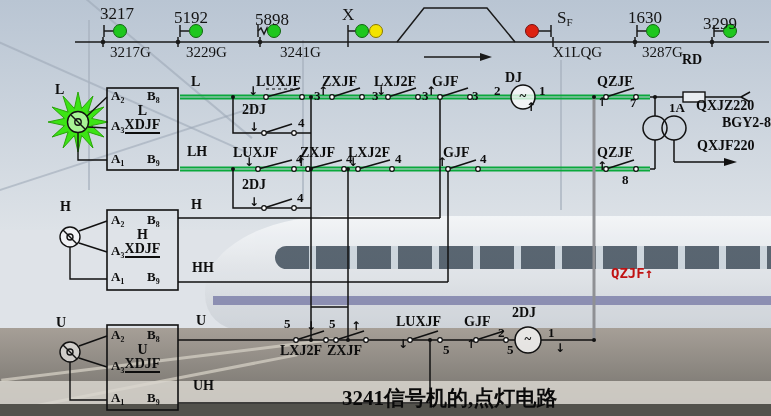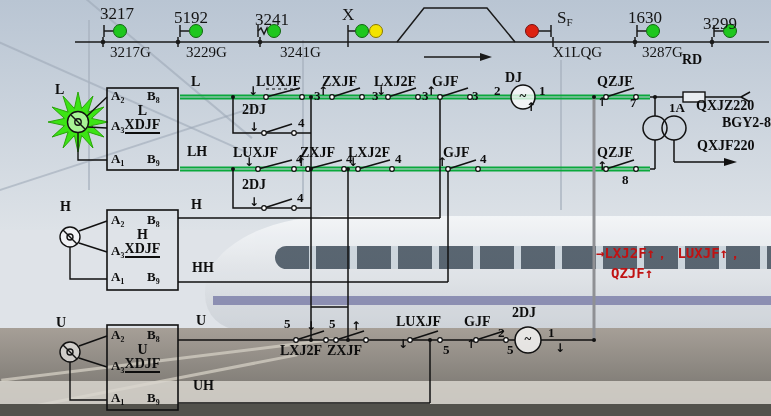--- a/index.html
+++ b/index.html
@@ -235,21 +235,21 @@
         <circle cx="594" cy="340" r="2"></circle>
         <circle cx="655" cy="97" r="2"></circle>
       <circle cx="311" cy="340" r="2"></circle>
         <circle cx="348" cy="340" r="2"></circle>
         <circle cx="430" cy="340" r="2"></circle>
     </g>
   </svg>
 
   <div class="t sig" style="left:100px;top:4px">3217</div>
   <div class="t sig" style="left:174px;top:8px">5192</div>
-  <div class="t sig" style="left:255px;top:10px">3241</div>
+  <div class="t sig" style="left:255px;top:10px">5898</div>
   <div class="t sig" style="left:342px;top:5px">X</div>
   <div class="t sig" style="left:557px;top:8px"><span>S</span><span style="font-size:11px;vertical-align:-3px">F</span></div>
   <div class="t sig" style="left:628px;top:8px">1630</div>
   <div class="t sig" style="left:703px;top:14px">3299</div>
   <div class="t sec" style="left:110px;top:44px">3217G</div>
   <div class="t sec" style="left:186px;top:44px">3229G</div>
   <div class="t sec" style="left:280px;top:44px">3241G</div>
   <div class="t sec" style="left:553px;top:44px">X1LQG</div>
   <div class="t sec" style="left:642px;top:44px">3287G</div>
 
@@ -352,17 +352,17 @@
   <div class="num" style="left:548px;top:325px">1</div>
   <div class="num ctr" style="left:521px;top:331px;width:14px">~</div>
   <div class="arw" style="left:555px;top:342px">↓</div>
 
   <div class="cl" style="left:682px;top:53px">RD</div>
   <div class="num" style="left:669px;top:100px">1A</div>
   <div class="cl" style="left:696px;top:99px">QXJZ220</div>
   <div class="cl" style="left:722px;top:116px">BGY2-80</div>
   <div class="cl" style="left:697px;top:139px">QXJF220</div>
 
-  <div class="red2" style="left:596px;top:245px">→LXJ2F↑， LUXJF↑，</div>
   <div class="red2" style="left:611px;top:265px">QZJF↑</div>
 
+  <div class="cn-title" style="left:342px;top:384px">3241信号机的,点灯电路</div>
 
 </div>
 
 </body></html>

